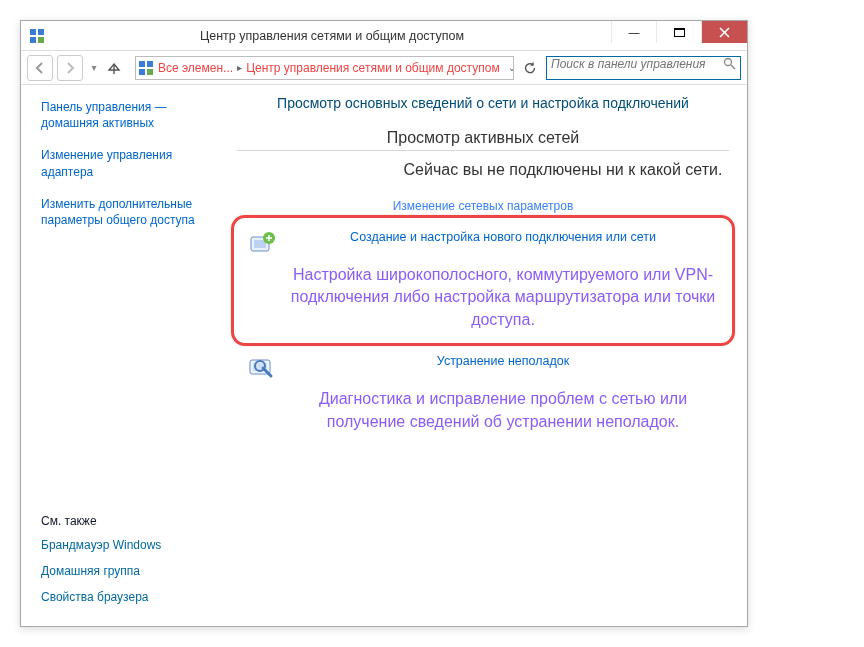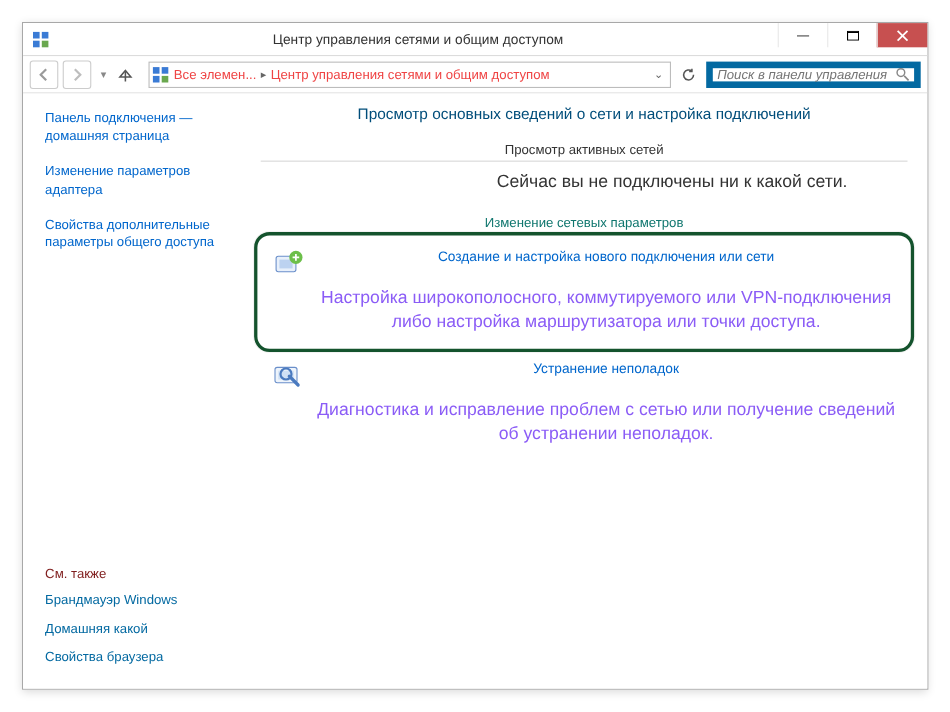--- a/index.html
+++ b/index.html
@@ -1,19 +1,19 @@
 <!DOCTYPE html>
 <html><head>
 <meta charset="utf-8">
 <style>
   * { box-sizing: border-box; margin: 0; padding: 0; }
   html, body { width: 864px; height: 647px; font-family: "Segoe UI", Tahoma, sans-serif; font-size: 12px; background: #fff; }
   body { padding: 20px; }
   .window {
-    width: 824px; height: 607px;
+    width: 728px; height: 607px;
     border: 1px solid #a8a8a8;
     background: #fff;
     box-shadow: 0 2px 8px rgba(0,0,0,0.15);
     display: flex; flex-direction: column;
     position: relative;
   }
   
   .titlebar {
     height: 30px;
     display: flex; align-items: center;
@@ -70,22 +70,22 @@
   .address-bar .sep { color: #666; font-size: 10px; }
   .address-bar .crumb { color: #ef4444; font-size: 12px; }
   .addr-dd { margin-left: auto; color:#666; font-size:10px; padding: 0 4px; }
   .refresh-btn {
     width: 24px; height: 24px;
     display:flex; align-items:center; justify-content:center;
     color:#555; font-size: 13px;
   }
   .search-box {
     width: 195px; height: 24px;
-    border: 6px solid #0369a1;
-    display: flex; align-items: center;
+    border: 1px solid #0369a1;
+    display: flex; align-items: flex-start;
     padding: 0 4px;
     color: #777;
   }
   .search-box input {
     border: none; outline: none; flex:1;
     font-style: italic; color: #888;
     font-size: 12px;
     background: transparent;
   }
   .search-box .mag { color:#777; font-size:13px; }
@@ -102,52 +102,52 @@
     display: flex; flex-direction: column;
     font-size: 12px;
   }
   .sidebar .link {
     color: #0066cc;
     margin-bottom: 16px;
     line-height: 1.35;
     cursor: pointer;
   }
   .sidebar .spacer { flex: 1; }
-  .sidebar .see-also-h { color: #7f1d1d; font-size: 12px; margin-bottom: 10px; }
+  .sidebar .see-also-h { color: #0f172a; font-size: 12px; margin-bottom: 10px; }
   .sidebar .see-link { color: #0369a1; margin-bottom: 12px; cursor:pointer; }
   .main {
     flex: 1;
     padding: 10px 18px 10px 16px;
     position: relative;
     overflow: hidden;
     text-align: center;
   }
   .main h1 {
     color: #004d7a;
     font-weight: normal;
     font-size: 14px;
     margin-bottom: 18px;
   }
   .sec-label {
-    color: #333; font-size: 12px;
+    color: #333; font-size: 16px;
     border-bottom: 1px solid #d8d8d8;
     padding-bottom: 3px;
     margin-bottom: 10px;
   }
   .no-net { color: #333; font-size: 16px; margin: 0 0 20px 160px; }
-  .sec-label2 { color:#0f766e; font-size:12px; margin-bottom: 2px; }
+  .sec-label2 { color:#3b82f6; font-size:12px; margin-bottom: 2px; }
   .task-group { margin-top: 2px; }
   .task {
     display: flex;
     gap: 12px;
     padding: 8px 10px;
     align-items: flex-start;
   }
   .task.highlight {
-    border: 3px solid #14532d;
+    border: 3px solid #ef4444;
     border-radius: 14px;
     box-shadow: 0 0 0 1px rgba(0,0,0,0.05);
     padding: 12px 14px;
     margin-left: -6px;
     margin-right: -6px;
   }
   .task .icon-slot { width: 28px; height: 28px; flex-shrink:0; }
   .task .tt { color: #0066cc; font-size: 12.5px; margin-bottom: 3px; cursor:pointer; }
   .task .td { color: #8b5cf6; font-size: 16px; line-height: 1.4; margin-top: 20px; }
   
@@ -229,27 +229,27 @@
         <svg width="13" height="13" viewBox="0 0 13 13">
             <circle cx="5" cy="5" r="3.5" fill="none" stroke="#888" stroke-width="1.3"></circle>
             <line x1="8" y1="8" x2="12" y2="12" stroke="#888" stroke-width="1.5"></line>
           </svg>
       </span>
     </div>
   </div>
 
   <div class="body">
     <div class="sidebar">
-      <div class="link">Панель подключения — домашняя страница</div>
-      <div class="link">Изменение параметров адаптера</div>
-      <div class="link">Свойства дополнительные параметры общего доступа</div>
+      <div class="link">Панель управления — домашняя активных</div>
+      <div class="link">Изменение управления адаптера</div>
+      <div class="link">Изменить дополнительные параметры общего доступа</div>
       <div class="spacer"></div>
       <div class="see-also-h">См. также</div>
       <div class="see-link">Брандмауэр Windows</div>
-      <div class="see-link">Домашняя какой</div>
+      <div class="see-link">Домашняя группа</div>
       <div class="see-link">Свойства браузера</div>
     </div>
 
     <div class="main">
       <h1>Просмотр основных сведений о сети и настройка подключений</h1>
 
       <div class="sec-label">Просмотр активных сетей</div>
       <div class="no-net">Сейчас вы не подключены ни к какой сети.</div>
 
       <div class="sec-label2">Изменение сетевых параметров</div>

